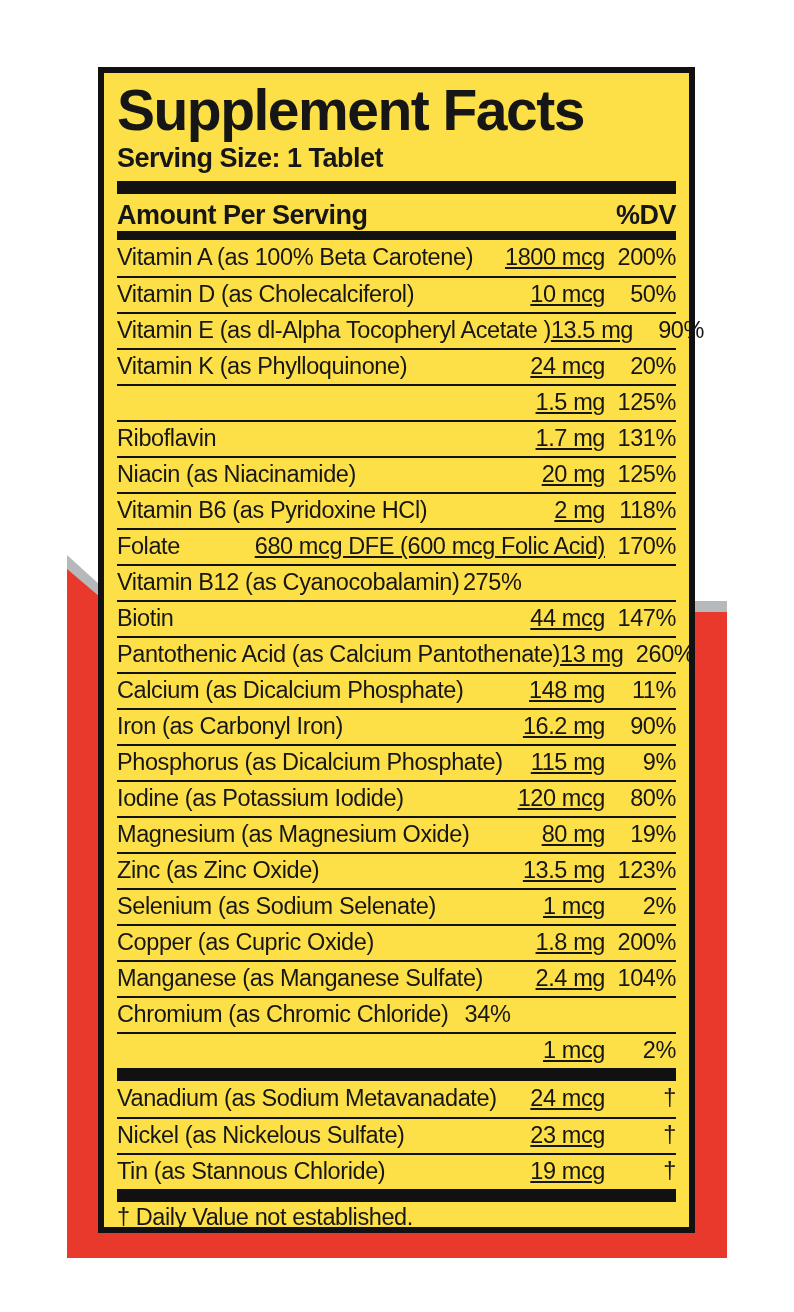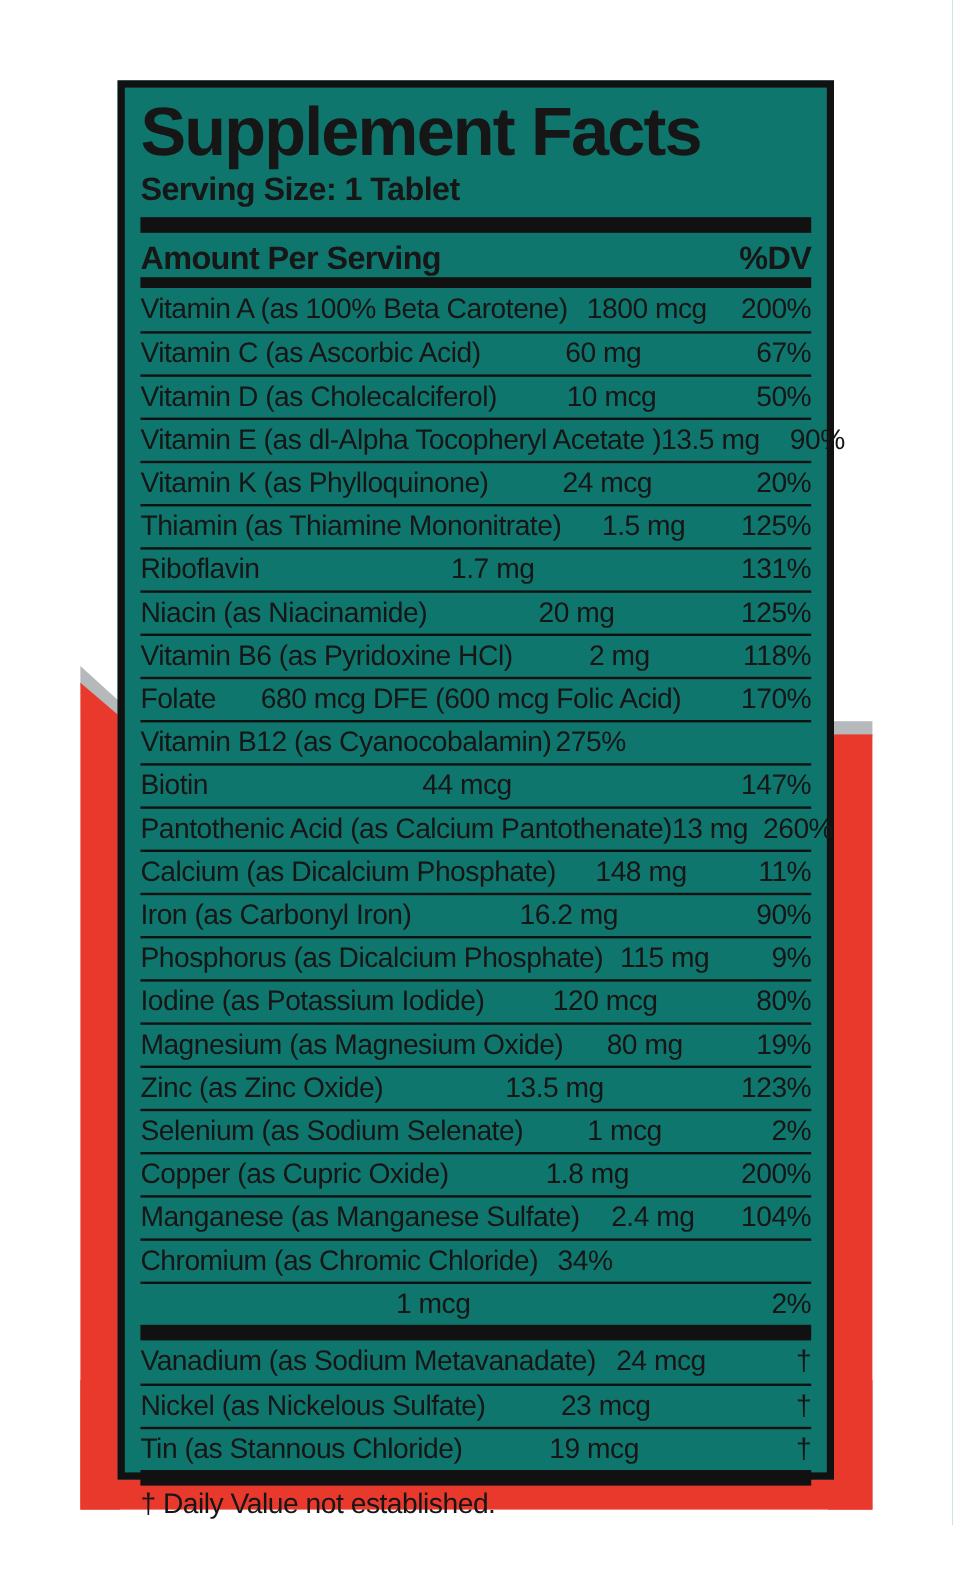--- a/index.html
+++ b/index.html
@@ -4,21 +4,21 @@
 <style>
   html,body{margin:0;padding:0;}
   body{
     width:794px;height:1312px;position:relative;background:#ffffff;
     font-family:"Liberation Sans","DejaVu Sans",sans-serif;color:#161616;
     overflow:hidden;
   }
   #bg-shapes{position:absolute;left:0;top:0;z-index:0;}
   .panel{
     position:absolute;left:98px;top:67px;width:597px;height:1166px;
-    box-sizing:border-box;border:6px solid #111;background:#0f766e;z-index:1;
+    box-sizing:border-box;border:6px solid #111;background:#fde047;z-index:1;
     padding:0 13px;display:flex;flex-direction:column;
   }
   .panel-title{
     font-size:57px;font-weight:bold;letter-spacing:-1.5px;line-height:1;
     margin-top:9px;white-space:nowrap;
   }
   .serving-size{font-size:27px;font-weight:bold;letter-spacing:-0.5px;margin-top:5px;line-height:1.1;}
   .bar{background:#111;width:100%;flex:none;}
   .bar-a{height:13px;margin-top:7px;}
   .bar-b{height:9px;}
@@ -28,21 +28,21 @@
     display:flex;justify-content:space-between;align-items:flex-end;height:37px;flex:none;
   }
   .col-header .hdr{font-size:27px;font-weight:bold;letter-spacing:-0.5px;}
   .rows{flex:none;}
   .row{
     display:flex;align-items:center;height:36px;box-sizing:border-box;
     border-top:2px solid #111;font-size:23.5px;letter-spacing:-0.4px;
   }
   .row.first{border-top:none;}
   .nname{flex:0 0 auto;white-space:nowrap;}
-  .namount{flex:1 1 auto;text-align:center;padding-right:9px;white-space:nowrap;}
+  .namount{flex:1 1 auto;text-align:right;padding-right:9px;white-space:nowrap;text-decoration:underline;}
   .ndv{flex:0 0 62px;text-align:right;white-space:nowrap;}
   .footnote{font-size:23.5px;letter-spacing:-0.4px;margin-top:3px;line-height:1.05;}
 </style>
 </head>
 <body>
 
 <svg id="bg-shapes" width="794" height="1312" viewBox="0 0 794 1312">
   <polygon points="67,555 100,585 100,599 67,571" fill="#b5b9bc"></polygon>
   <rect x="690" y="601" width="37" height="13" fill="#b5b9bc"></rect>
   <polygon points="67,569 100,597 100,1258 67,1258" fill="#e8392c"></polygon>
@@ -59,46 +59,40 @@
     <span class="hdr">%DV</span>
   </div>
   <div class="bar bar-b"></div>
   <div class="rows" id="main-rows">
   <div class="row first">
     <span class="nname">Vitamin A (as 100% Beta Carotene)</span>
     <span class="namount">1800 mcg</span>
     <span class="ndv">200%</span>
   </div>
 
-  <div class="row">
-    <span class="nname">Vitamin C (as Ascorbic Acid)</span>
-    <span class="namount">60 mg</span>
-    <span class="ndv">67%</span>
-  </div>
 
   <div class="row">
     <span class="nname">Vitamin D (as Cholecalciferol)</span>
     <span class="namount">10 mcg</span>
     <span class="ndv">50%</span>
   </div>
 
   <div class="row">
     <span class="nname">Vitamin E (as dl-Alpha Tocopheryl Acetate )</span>
     <span class="namount">13.5 mg</span>
     <span class="ndv">90%</span>
   </div>
 
   <div class="row">
     <span class="nname">Vitamin K (as Phylloquinone)</span>
     <span class="namount">24 mcg</span>
     <span class="ndv">20%</span>
   </div>
 
   <div class="row">
-    <span class="nname">Thiamin (as Thiamine Mononitrate)</span>
     <span class="namount">1.5 mg</span>
     <span class="ndv">125%</span>
   </div>
 
   <div class="row">
     <span class="nname">Riboflavin</span>
     <span class="namount">1.7 mg</span>
     <span class="ndv">131%</span>
   </div>
 

